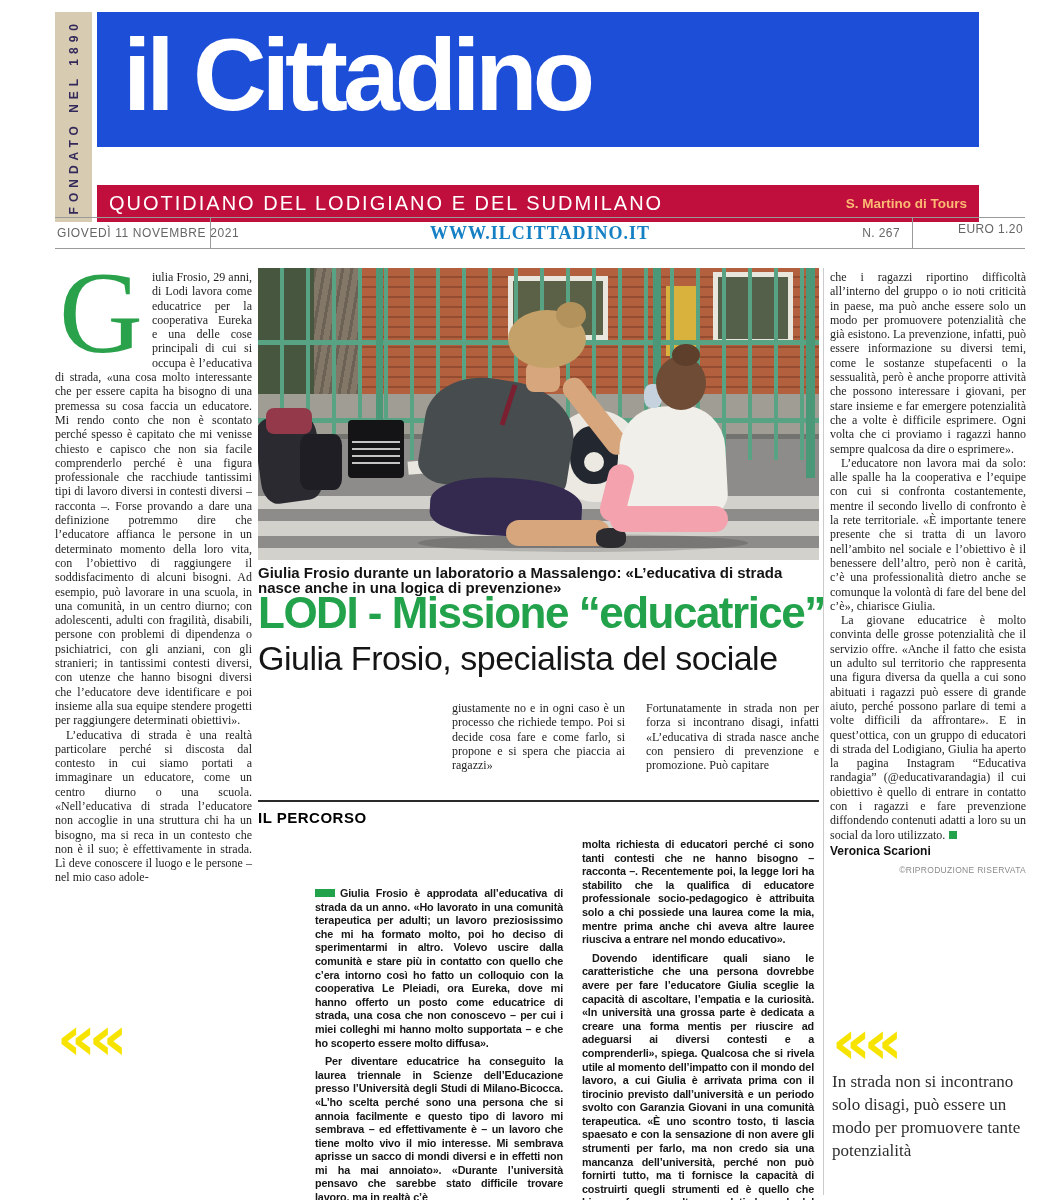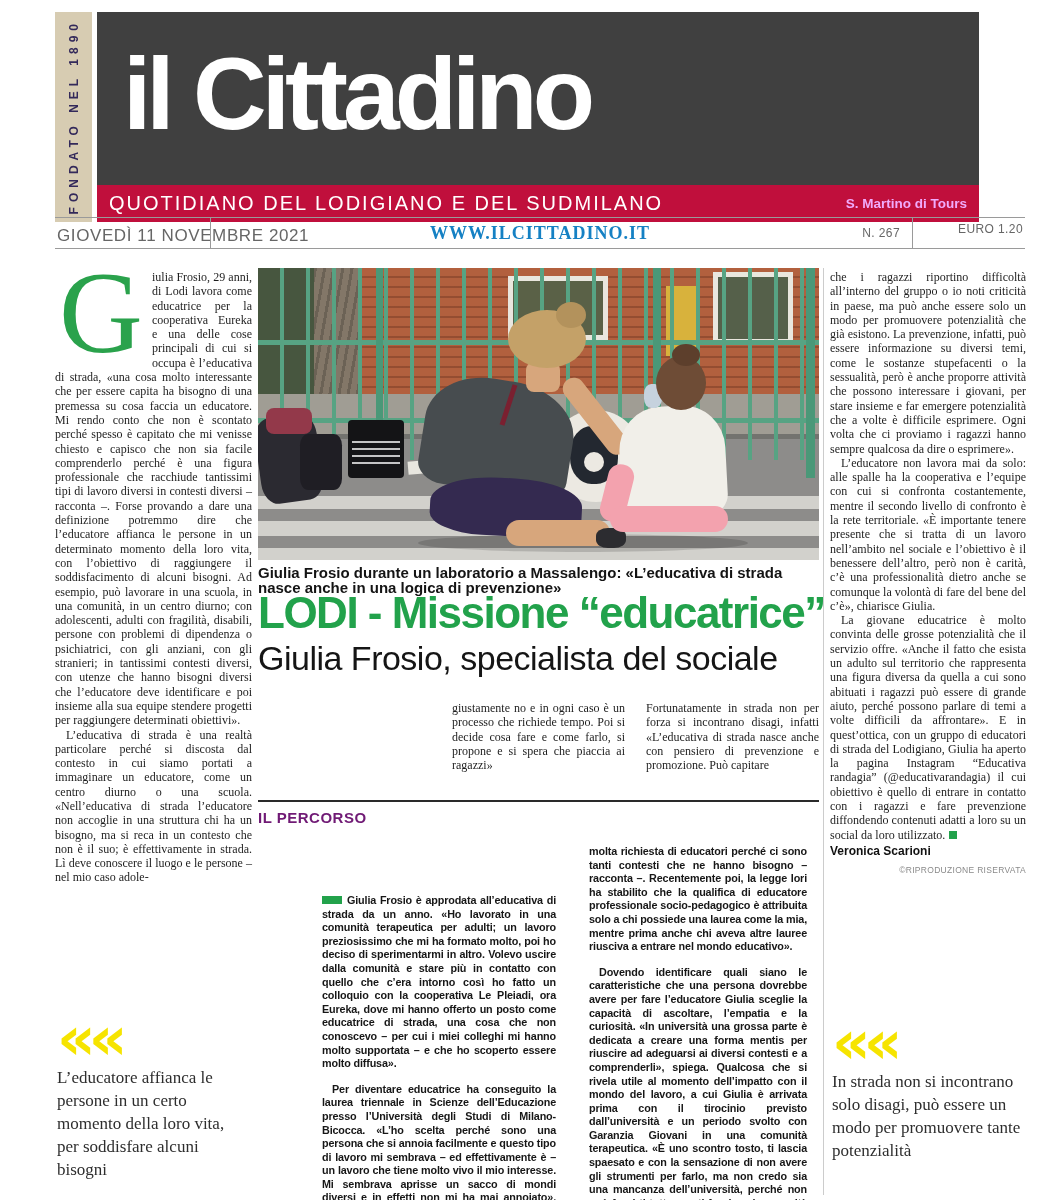--- a/index.html
+++ b/index.html
@@ -4,32 +4,32 @@
 <style>
   html,body{margin:0;padding:0;background:#ffffff;}
   .page{position:relative;width:1043px;height:1200px;background:#fff;overflow:hidden;
         font-family:"Liberation Sans",sans-serif;}
 
   
   .founded-strip{position:absolute;left:55px;top:12px;width:37px;height:210px;background:#d7ccb2;
                  display:flex;align-items:center;justify-content:center;}
   .founded-strip span{writing-mode:vertical-rl;transform:rotate(180deg);
                  font-weight:bold;font-size:12px;letter-spacing:5px;color:#33295a;}
-  .logo-box{position:absolute;left:97px;top:12px;width:882px;height:173px;background:#404040;}
+  .logo-box{position:absolute;left:97px;top:12px;width:882px;height:135px;background:#1d4ed8;}
   .logo-box .logo{position:absolute;left:26px;top:50%;transform:translateY(-54%);
                  color:#fff;font-weight:bold;font-size:102px;letter-spacing:-5px;white-space:nowrap;}
   .tagline-band{position:absolute;left:97px;top:185px;width:882px;height:37px;background:#c00f3c;
                  display:flex;align-items:center;justify-content:space-between;box-sizing:border-box;padding:0 12px;}
   .tagline{color:#fff;font-size:20px;letter-spacing:2px;white-space:nowrap;}
-  .saint{color:#f0abfc;font-size:13.5px;font-weight:bold;white-space:nowrap;}
+  .saint{color:#fdba74;font-size:13.5px;font-weight:bold;white-space:nowrap;}
 
   
   .dateline{position:absolute;left:55px;top:217px;width:970px;height:30px;
             border-top:1px solid #9a9a9a;border-bottom:1px solid #9a9a9a;}
-  .dateline .date{position:absolute;left:2px;top:8px;font-size:17px;color:#666;letter-spacing:0.6px;}
+  .dateline .date{position:absolute;left:2px;top:8px;font-size:12px;color:#666;letter-spacing:0.6px;}
   .dateline .vdiv1{position:absolute;left:155px;top:0;width:1px;height:30px;background:#9a9a9a;}
   .dateline .url{position:absolute;left:0;right:0;top:5px;text-align:center;
             font-family:"Liberation Serif",serif;font-weight:bold;font-size:18px;
             color:#1581c4;letter-spacing:1px;}
   .dateline .vdiv2{position:absolute;left:857px;top:0;width:1px;height:30px;background:#9a9a9a;}
   .dateline .issue{position:absolute;right:125px;top:8px;font-size:12px;color:#666;letter-spacing:0.4px;}
   .dateline .price{position:absolute;right:2px;top:4px;font-size:12px;color:#666;letter-spacing:0.4px;}
 
   
   .body-serif{font-family:"Liberation Serif",serif;font-size:12px;line-height:14.3px;
@@ -47,26 +47,26 @@
            font-size:15px;line-height:15px;font-weight:bold;color:#141414;}
   .headline{position:absolute;left:0;top:320px;width:561px;font-weight:bold;font-size:44px;
            letter-spacing:-1.5px;color:#22a24b;white-space:nowrap;}
   .subheadline{position:absolute;left:0;top:371px;width:561px;font-size:34px;
            letter-spacing:-0.5px;color:#151515;white-space:nowrap;}
   .mid-col{position:absolute;top:433px;width:173px;}
   .mid-col.c1{left:0;} .mid-col.c2{left:194px;} .mid-col.c3{left:388px;}
 
   .sb-divider{position:absolute;left:0;top:532px;width:561px;height:2px;background:#2a2a2a;}
   .kicker{position:absolute;left:0;top:541px;font-weight:bold;font-size:15px;
-          letter-spacing:0.5px;color:#701a75;}
+          letter-spacing:0.5px;color:#000000;}
   .sb-headline{position:absolute;left:0;top:560px;width:320px;font-weight:bold;
           font-size:24px;line-height:26px;letter-spacing:-0.8px;color:#101010;}
   .sb-text{font-size:10.8px;line-height:13.6px;font-weight:bold;letter-spacing:-0.15px;
           text-align:justify;color:#171717;}
-  .sb-text p{margin:12px;} .sb-text p + p{text-indent:10px;}
+  .sb-text p{margin:5px;} .sb-text p + p{text-indent:10px;}
   .sb-col1{position:absolute;left:52px;top:614px;width:258px;}
   .sb-col2{position:absolute;left:319px;top:565px;width:242px;}
   .green-dash{display:inline-block;width:20px;height:8px;background:#22a24b;margin-right:5px;}
   .end-square{display:inline-block;width:8px;height:8px;background:#22a24b;margin-left:4px;}
 
   .col-right{position:absolute;left:830px;top:270px;width:196px;}
   .byline{font-weight:bold;font-size:12px;color:#111;margin-top:2px;font-family:"Liberation Sans",sans-serif;}
   .copyright{font-size:8.5px;color:#8a8a8a;text-align:right;letter-spacing:0.3px;margin-top:5px;
              font-family:"Liberation Sans",sans-serif;}
 
@@ -159,21 +159,20 @@
     <span class="price">EURO 1.20</span>
   </div>
 
   <div class="col-left body-serif">
     <p><span class="dropcap">G</span><span>iulia Frosio, 29 anni, di Lodi lavora come educatrice per la cooperativa Eureka e una delle cose principali di cui si occupa è l’educativa di strada, «una cosa molto interessante che per essere capita ha bisogno di una premessa su cosa faccia un educatore. Mi rendo conto che non è scontato perché spesso è capitato che mi venisse chiesto e capisco che non sia facile comprenderlo perché è una figura professionale che racchiude tantissimi tipi di lavoro diversi in contesti diversi – racconta –. Forse provando a dare una definizione potremmo dire che l’educatore affianca le persone in un determinato momento della loro vita, con l’obiettivo di raggiungere il soddisfacimento di alcuni bisogni. Ad esempio, può lavorare in una scuola, in una comunità, in un centro diurno; con adolescenti, adulti con fragilità, disabili, persone con problemi di dipendenza o psichiatrici, con gli anziani, con gli stranieri; in tantissimi contesti diversi, con utenze che hanno bisogni diversi che l’educatore deve identificare e poi insieme alla sua equipe stendere progetti per raggiungere determinati obiettivi».</span></p>
     <p>L’educativa di strada è una realtà particolare perché si discosta dal contesto in cui siamo portati a immaginare un educatore, come un centro diurno o una scuola. «Nell’educativa di strada l’educatore non accoglie in una struttura chi ha un bisogno, ma si reca in un contesto che non è il suo; è effettivamente in strada. Lì deve conoscere il luogo e le persone – nel mio caso adole-</p>
   </div>
 
   <div class="pullquote left">
     <span class="qmark">««</span>
-    <div class="pq-text">L’educatore affianca le persone in un certo momento della loro vita, per soddisfare alcuni bisogni</div>
   </div>
 
   <div class="center-col">
 
     <div class="photo">
       <div class="ph-hedge"></div>
       <div class="ph-trunk"></div>
       <div class="ph-brick"></div>
       <div class="ph-window1"></div>
       <div class="ph-window2"></div>

